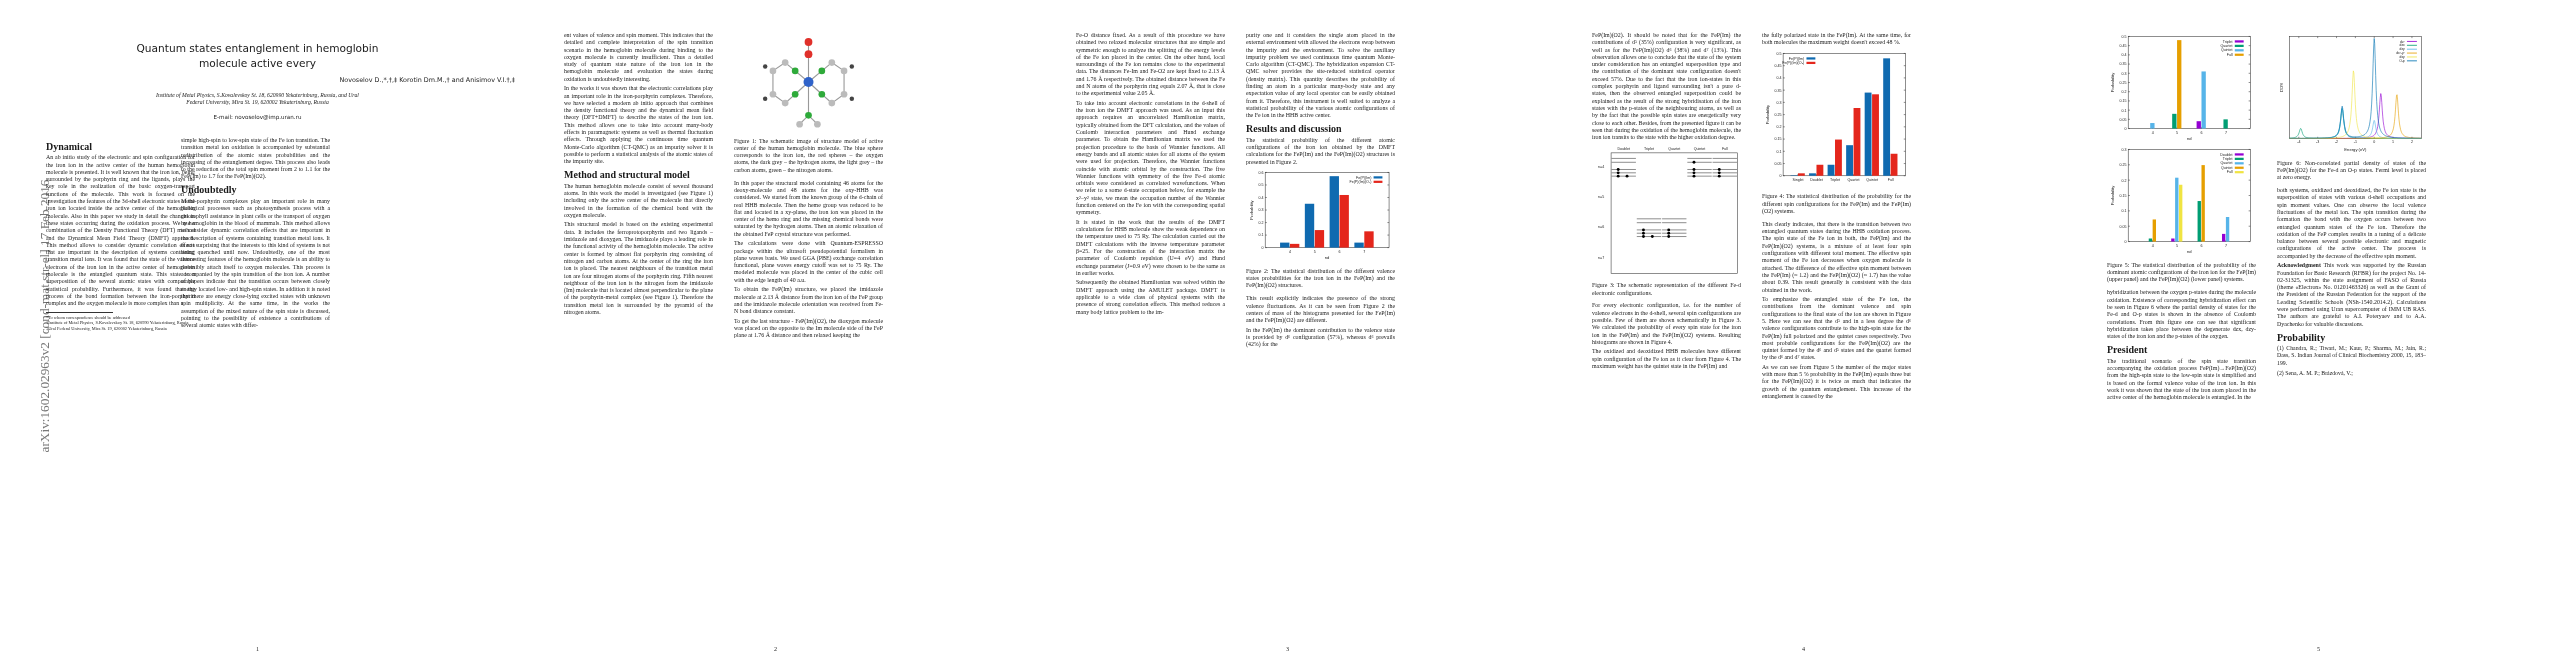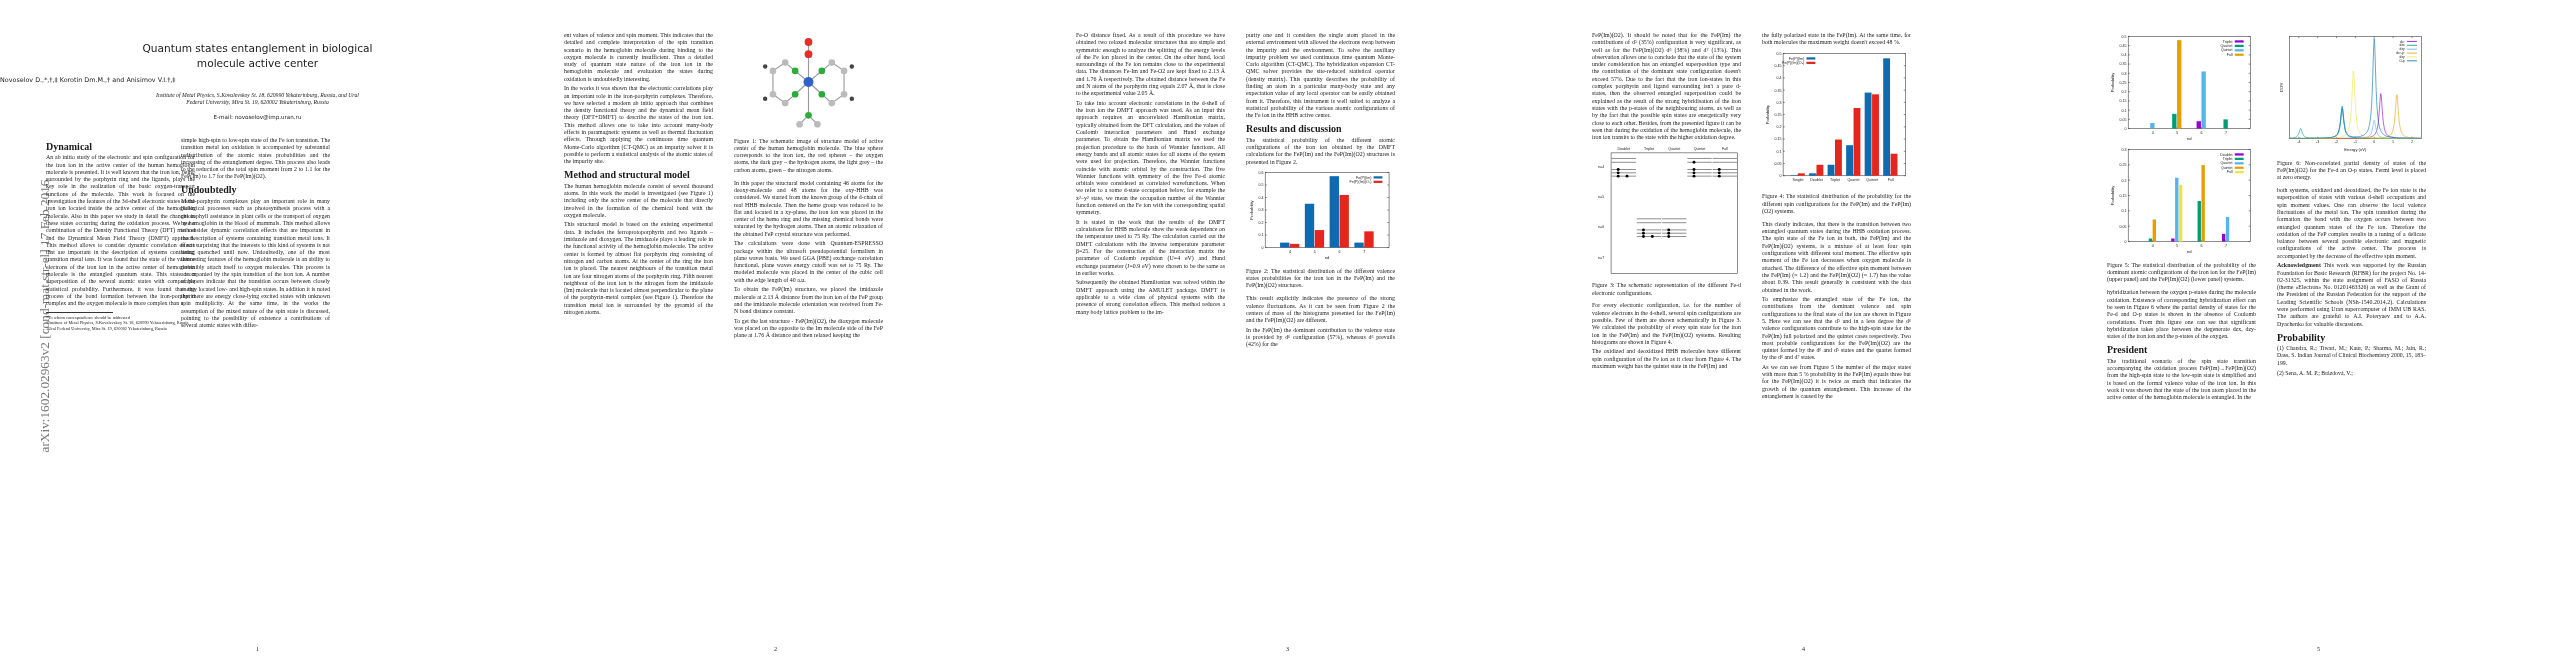--- a/index.html
+++ b/index.html
@@ -2,40 +2,40 @@
 <html style="font-size:9px"><head>
 <meta charset="utf-8">
 <style>
 *{box-sizing:border-box;margin:0;padding:0}
 html,body{width:2576px;height:667px;background:#fff;overflow:hidden}
 body{font-family:"Liberation Serif","DejaVu Serif",serif;color:#1a1a1a;position:relative}
 .page{position:absolute;top:0;height:667px;width:515px;background:#fff}
 .col{position:absolute;top:32px;width:149px;font-size:5.9px;line-height:7.3px;text-align:justify;hyphens:auto}
 .pnum{position:absolute;top:646px;width:515px;text-align:center;font-size:6.1px}
 h1.title{position:absolute;left:0;width:515px;top:41px;text-align:center;font-family:"DejaVu Sans","Liberation Sans",sans-serif;font-weight:400;font-size:10.6px;line-height:14.5px}
-.authors{position:absolute;left:0;width:515px;top:76px;text-align:left;font-family:"DejaVu Sans",sans-serif;font-size:6.4px}
+.authors{position:absolute;left:0;width:515px;top:76px;text-align:right;font-family:"DejaVu Sans",sans-serif;font-size:6.4px}
 .affil{position:absolute;left:0;width:515px;top:92px;text-align:center;font-style:italic;font-size:5.7px;line-height:7.2px}
 .email{position:absolute;left:0;width:515px;top:114px;text-align:center;font-family:"DejaVu Sans",sans-serif;font-size:5.6px}
 .arxiv{position:absolute;left:-89px;top:311px;transform:rotate(-90deg);font-family:"Liberation Serif",serif;font-size:13.3px;color:#777;white-space:nowrap;width:267px;text-align:center}
 h2{font-family:"Liberation Serif",serif;font-weight:700;font-size:10px;margin:5.6px 0 4.4px}
 p{margin:0 0 2.2px}
 .caption{font-size:5.9px;line-height:7.3px;margin:3.3px 0 5.6px}
 .fn{font-size:4.4px;line-height:5.6px;border-top:0.6px solid #333;padding-top:1.7px;margin-top:4.4px;width:67px}
 .fnt{font-size:4.4px;line-height:5.6px}
 svg text{font-family:"Liberation Sans","DejaVu Sans",sans-serif}
 .ref{font-size:5.8px;line-height:7.2px;margin-bottom:3.3px}
 </style>
 </head>
 <body>
 
 <div class="page" style="left:0">
   <div class="arxiv">arXiv:1602.02963v2  [cond-mat.str-el]  17 Feb 2016</div>
   <h1 class="title">
-    <span>Quantum states entanglement in biological</span><br>
-    <span>molecule active center</span>
+    <span>Quantum states entanglement in hemoglobin</span><br>
+    <span>molecule active every</span>
   </h1>
   <div class="authors">Novoselov D.,*,†,‡ Korotin Dm.M.,† and Anisimov V.I.†,‡</div>
   <div class="affil">
     <span>Institute of Metal Physics, S.Kovalevskoy St. 18, 620990 Yekaterinburg, Russia, and Ural</span><br>
     <span>Federal University, Mira St. 19, 620002 Yekaterinburg, Russia</span>
   </div>
   <div class="email">E-mail: novoselov@imp.uran.ru</div>
 
   <div class="col" style="left:46px;top:137px">
     <h2>Dynamical</h2>

